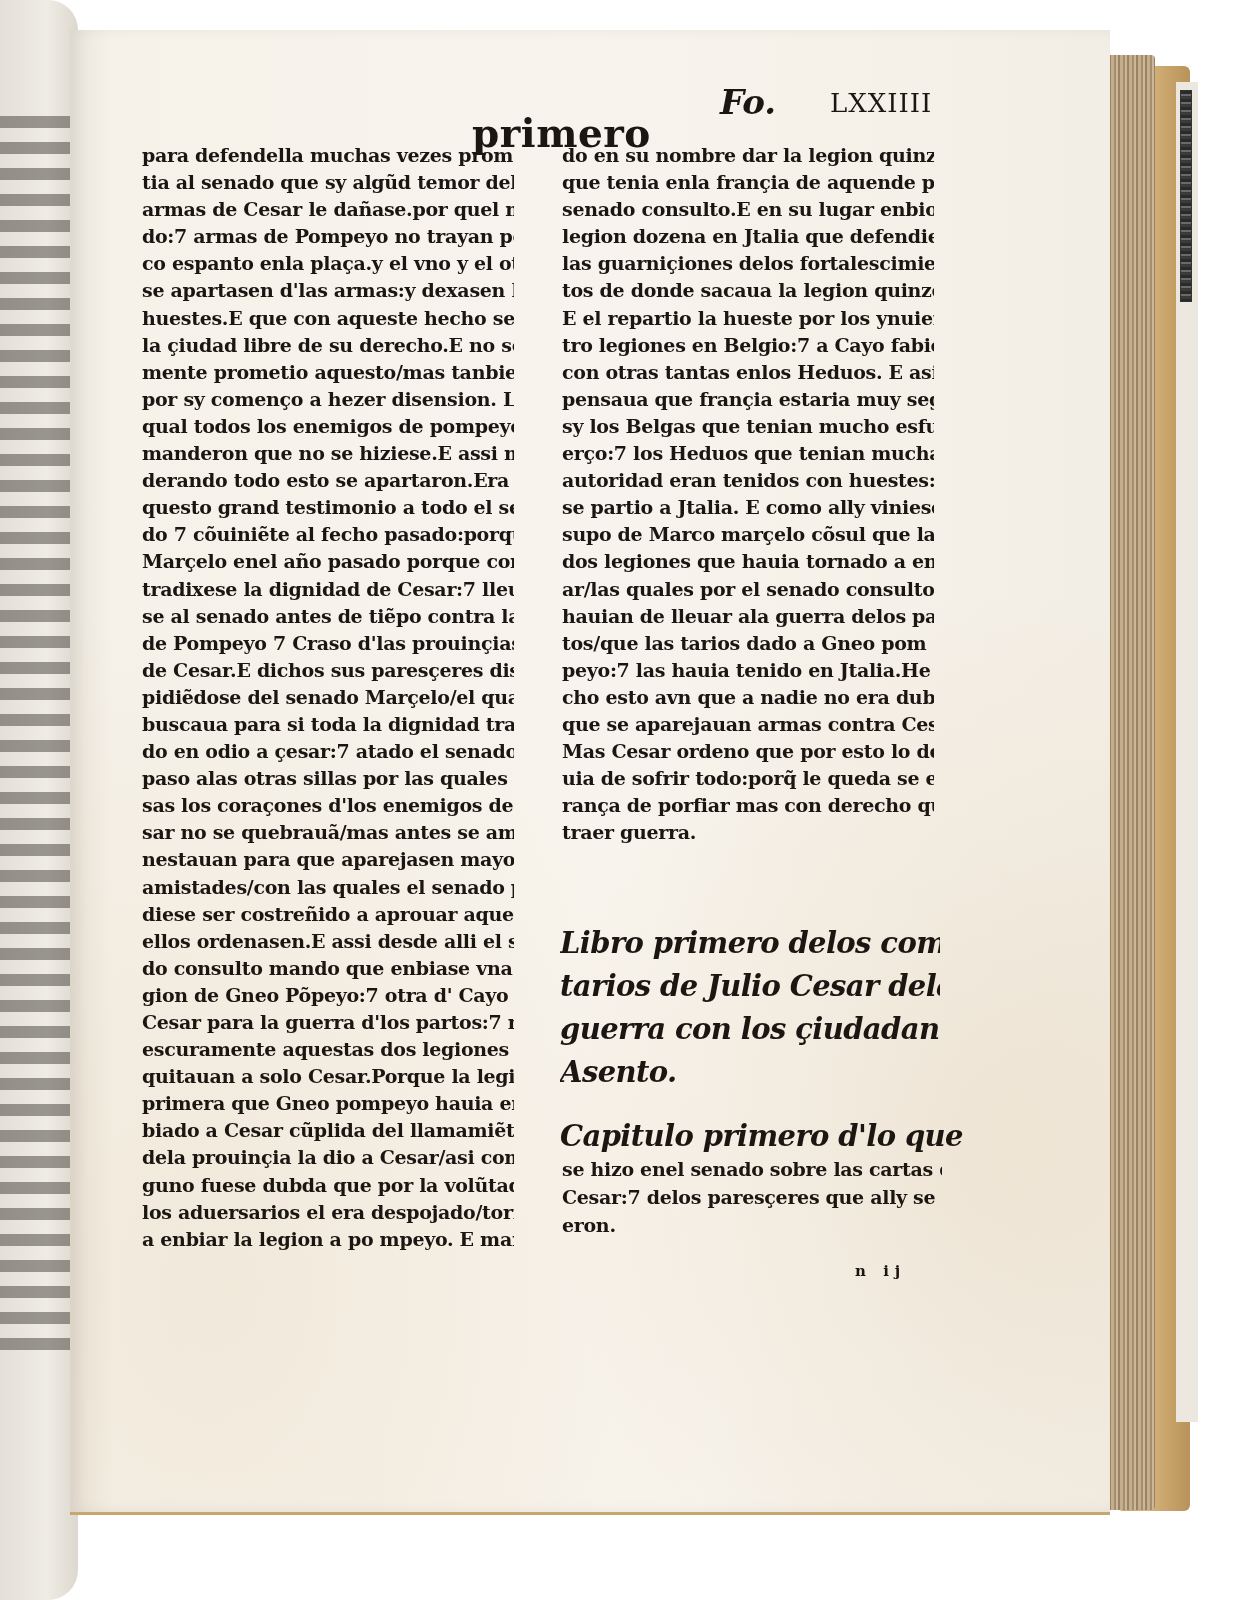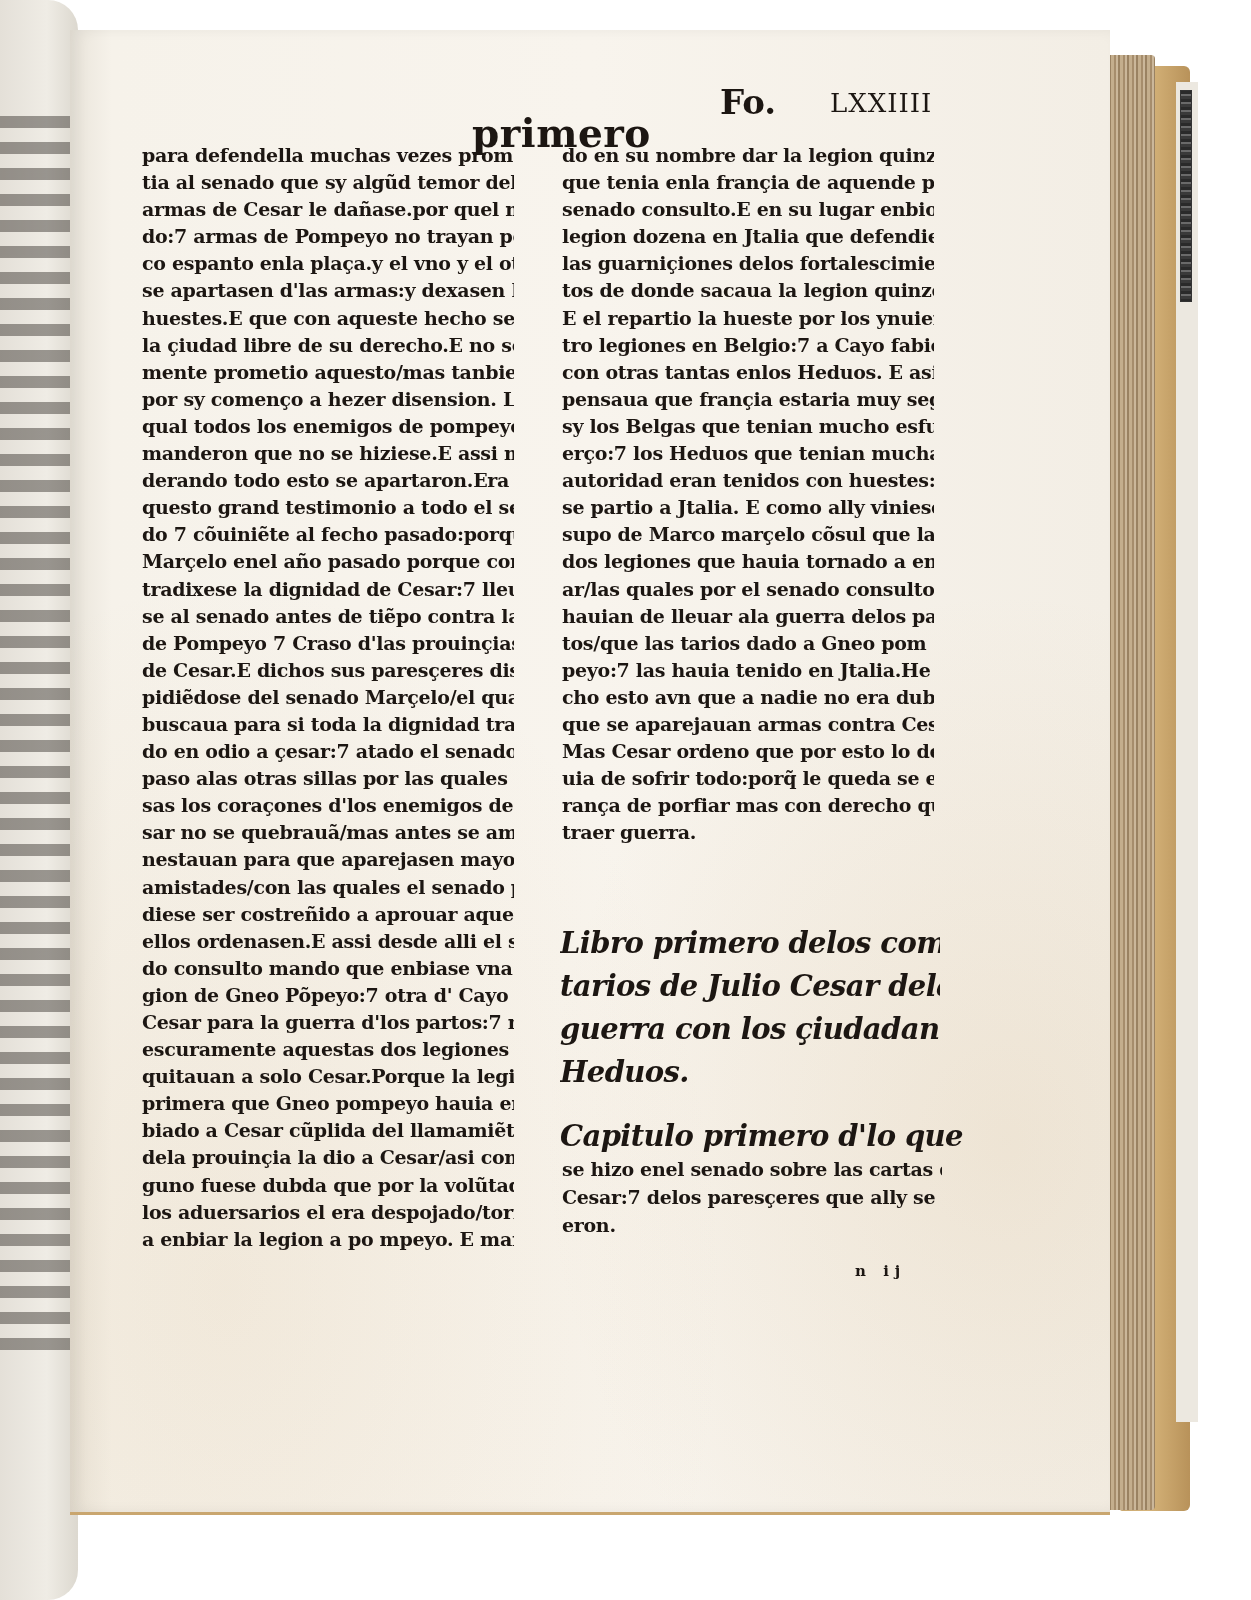--- a/index.html
+++ b/index.html
@@ -53,21 +53,21 @@
       box-shadow: inset 8px 0 14px rgba(0,0,0,0.06);
     }
     .ink { color: #1c1612; }
     .header {
       position: absolute; top: 52px; left: 0; width: 1040px; height: 50px;
     }
     .running-title {
       position: absolute; left: 402px; top: 0; font-size: 39px; font-weight: bold; letter-spacing: 0.5px; margin-top: 28px;
     }
     .folio-label {
-      position: absolute; left: 650px; top: 0; font-size: 34px; font-weight: bold; 
+      position: absolute; left: 650px; top: 0; font-size: 34px; font-weight: bold; font-style: italic;
     }
     .folio-number {
       position: absolute; left: 760px; top: 6px; font-size: 26px; font-weight: normal; letter-spacing: 1px;
     }
     .column {
       position: absolute; top: 112px; width: 372px;
       font-size: 19px; line-height: 27.1px; font-weight: bold;
       letter-spacing: -0.3px; white-space: nowrap;
     }
     .col-left { left: 72px; }
@@ -181,21 +181,21 @@
     <span class="line">Mas Cesar ordeno que por esto lo de</span>
     <span class="line">uia de sofrir todo:porq̃ le queda se espe</span>
     <span class="line">rança de porfiar mas con derecho que</span>
     <span class="line">traer guerra.</span>
   </div>
 
   <div class="section-title ink">
     <span class="line" style="height:43px">Libro primero delos comẽ</span>
     <span class="line" style="height:43px">tarios de Julio Cesar dela</span>
     <span class="line" style="height:43px">guerra con los çiudadanos</span>
-    <span class="line" style="height:43px">Heduos.</span>
+    <span class="line" style="height:43px">Asento.</span>
   </div>
 
   <div class="chapter-head ink">Capitulo primero d'lo que</div>
   <div class="chapter-sub ink">
     <span class="line" style="height:28px">se hizo enel senado sobre las cartas de</span>
     <span class="line" style="height:28px">Cesar:7 delos paresçeres que ally se di</span>
     <span class="line" style="height:28px">eron.</span>
   </div>
 
   <div class="signature ink">n ij</div>

